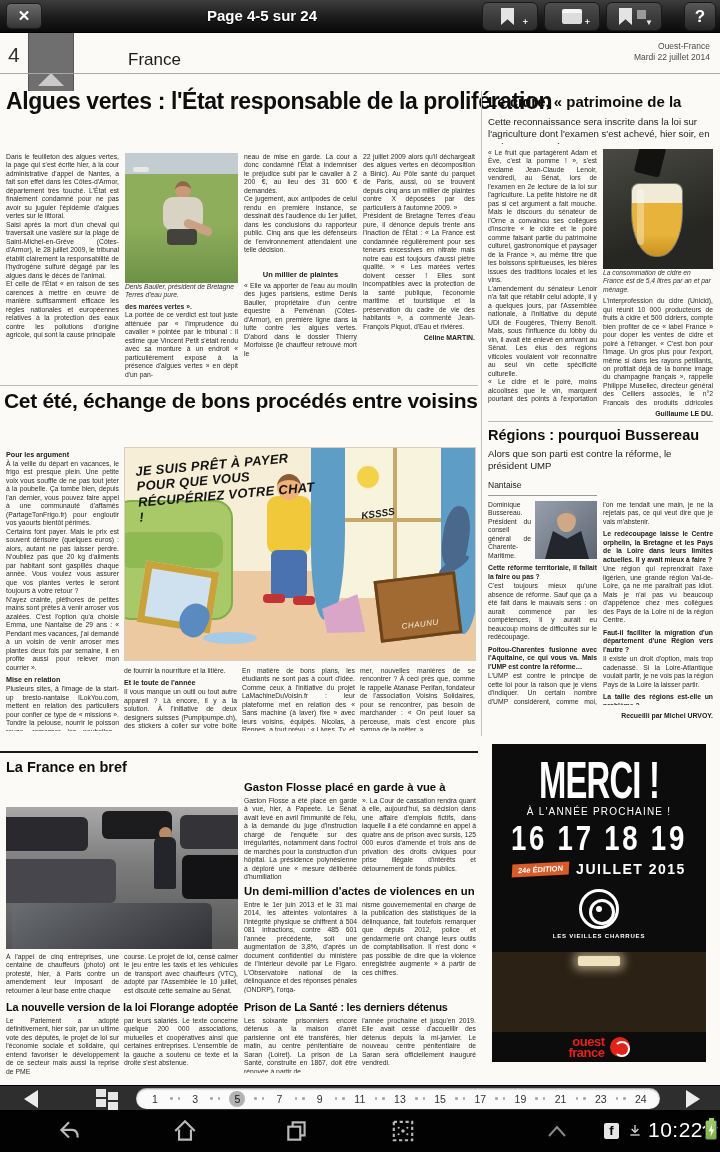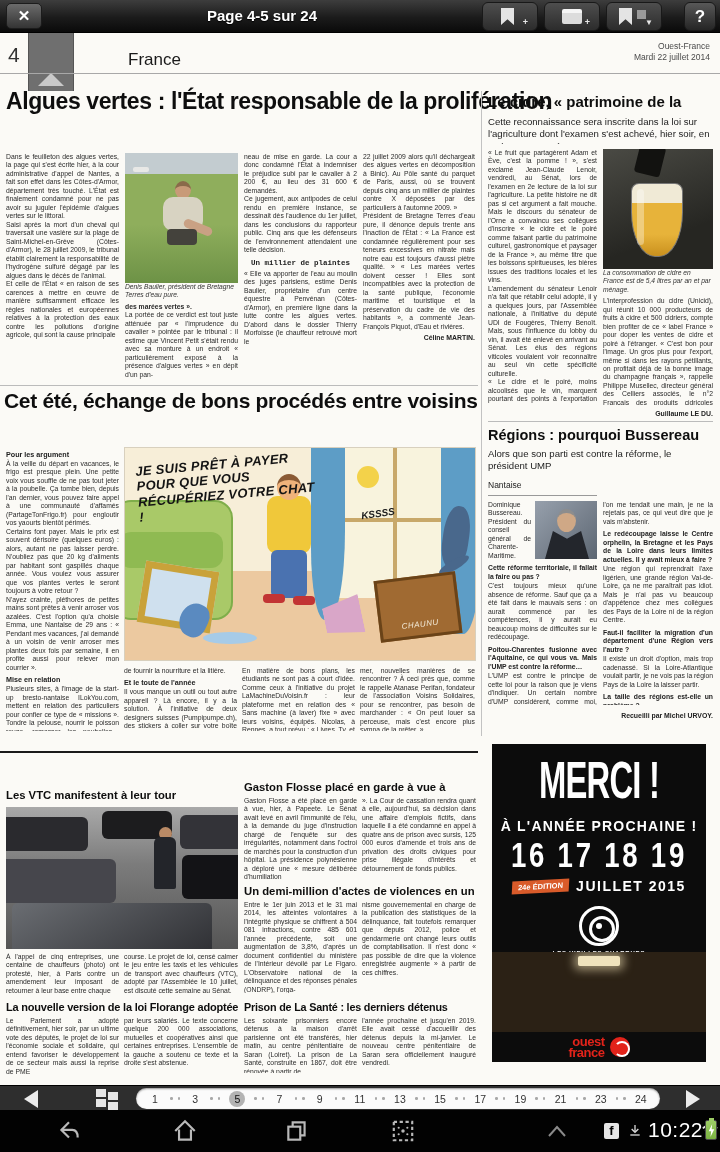--- a/index.html
+++ b/index.html
@@ -35,21 +35,21 @@
               border-left:1px solid #555;border-right:1px solid #555;display:flex;align-items:flex-end;justify-content:center;}
   .tab-tri{width:26px;height:13px;background:#c9c9c9;clip-path:polygon(50% 0,0 100%,100% 100%);margin-bottom:5px;}
   .pnumber{position:absolute;left:8px;top:10px;font-size:21px;color:#333;}
   .section{position:absolute;left:128px;top:17px;font-size:17px;color:#1a1a1a;}
   .dateblk{position:absolute;right:10px;top:8px;text-align:right;font-size:8.5px;color:#4a4a4a;line-height:1.3;}
   .hrule{position:absolute;left:0;top:40px;width:720px;height:1px;background:#a8a8a8;}
   .col{position:absolute;overflow:hidden;}
   .bt{font-size:6.8px;line-height:1.25;text-align:justify;color:#2a2a2a;white-space:pre-line;}
   .sf{color:#1d1d1d;white-space:pre-line;}
   .cap{font-size:6.7px;font-style:italic;color:#333;line-height:1.25;}
-  .xhead{font-size:7.5px;font-weight:bold;text-align:center;margin:4px 0 3px;font-family:Liberation Mono, monospace;}
+  .xhead{font-size:7.5px;font-weight:bold;text-align:center;margin:15px 0 3px;}
   .lhead{font-size:7.2px;font-weight:bold;margin:3px 0 1px;}
   .byline{font-size:6.9px;font-weight:bold;text-align:right;margin-top:3px;}
   .qq{font-size:6.8px;font-weight:bold;line-height:1.25;margin:4px 0 1px;text-align:justify;}
   .bold{font-weight:bold;}
   .h1a{position:absolute;left:6px;top:55px;font-size:23px;font-weight:bold;color:#0e0e0e;letter-spacing:-.4px;}
   .h1b{position:absolute;left:4px;top:356px;font-size:21px;font-weight:bold;color:#0e0e0e;letter-spacing:-.3px;}
   .h2{font-weight:bold;color:#0e0e0e;}
   .vrule{position:absolute;left:481px;top:58px;width:1px;height:645px;background:#c2c2c2;}
   .thinrule{position:absolute;height:1px;background:#bbb;}
   .blackrule{position:absolute;height:2px;background:#1a1a1a;}
@@ -109,21 +109,21 @@
   .ct-bucket{position:absolute;left:196px;top:150px;width:44px;height:38px;background:#d9a6c8;clip-path:polygon(6% 0,94% 0,78% 100%,22% 100%);transform:rotate(78deg);}
   .ct-vase{position:absolute;left:52px;top:158px;width:34px;height:28px;background:#5a8ac0;border-radius:50% 50% 40% 40%;transform:rotate(-64deg);}
   .ct-water{position:absolute;left:78px;top:184px;width:54px;height:12px;background:#a6cbe8;border-radius:50%;}
   .ct-bubble{position:absolute;left:12px;top:8px;width:180px;transform:rotate(-5deg);
              font-weight:bold;font-style:italic;font-size:13px;line-height:1.18;color:#141414;letter-spacing:.3px;}
   .ct-ksss{position:absolute;left:236px;top:60px;font-weight:bold;font-style:italic;font-size:10px;transform:rotate(-8deg);color:#202020;}
 
   
   .ad{position:absolute;left:492px;top:711px;width:214px;height:318px;background:#0c0c0c;color:#fff;text-align:center;}
   .ad-merci{margin-top:12px;font-size:42px;font-weight:bold;letter-spacing:-1px;transform:scale(.78,1.25);transform-origin:center;}
-  .ad-next{margin-top:14px;font-size:14px;font-weight:bold;letter-spacing:1.2px;}
+  .ad-next{margin-top:2px;font-size:10px;font-weight:normal;letter-spacing:1.2px;}
   .ad-dates{margin-top:4px;font-size:30px;font-weight:bold;letter-spacing:3px;transform:scale(.92,1.15);}
   .ad-badgerow{margin-top:6px;display:flex;align-items:center;justify-content:center;gap:7px;}
   .ad-badge{background:#d95b2a;color:#fff;font-size:7.5px;font-weight:bold;padding:2px 6px;transform:rotate(-3deg) skewX(-6deg);}
   .ad-month{font-size:14px;font-weight:bold;letter-spacing:1.5px;}
   .ad-logo{margin:12px auto 0;width:40px;height:40px;border:3px solid #fff;border-radius:50%;position:relative;}
   .ad-logo::before{content:"";position:absolute;left:7px;top:7px;width:20px;height:20px;border:3px solid #fff;border-radius:50%;}
   .ad-logo::after{content:"";position:absolute;left:14px;top:14px;width:6px;height:6px;background:#fff;border-radius:50%;}
   .ad-fest{margin-top:4px;font-size:6px;font-weight:bold;letter-spacing:.8px;}
   .ad-crowdwrap{position:absolute;left:0px;top:208px;}
   .ad-of{position:absolute;left:0;right:0;top:292px;display:flex;align-items:center;justify-content:center;gap:5px;}
@@ -321,22 +321,22 @@
       <div class="bt">Il vous manque un outil ou tout autre appareil ? Là encore, il y a la solution. À l'initiative de deux designers suisses (Pumpipumpe.ch), des stickers à coller sur votre boîte aux lettres symbolisent le karcher, la boule disco, l'échelle ou le barbecue que vous êtes disposés à prêter.</div>
     </div>
     <div class="col bt" style="left:242px;top:634px;width:113px;height:64px">En matière de bons plans, les étudiants ne sont pas à court d'idée. Comme ceux à l'initiative du projet LaMachineDuVoisin.fr : leur plateforme met en relation des « Sans machine (à laver) fixe » avec leurs voisins, équipés. Nicolas, à Rennes, a tout prévu : « Livres, Tv, et Xbox » sont à disposition pendant que la lessive tourne.
 Nouvelles manières de consom-</div>
     <div class="col" style="left:360px;top:634px;width:115px;height:64px">
       <div class="bt">mer, nouvelles manières de se rencontrer ? À ceci près que, comme le rappelle Atanase Perifan, fondateur de l'association Voisins Solidaires, pour se rencontrer, pas besoin de marchander : « On peut louer sa perceuse, mais c'est encore plus sympa de la prêter. »</div>
 
     </div>
 
     <div class="blackrule" style="left:0;top:718px;width:478px"></div>
-
-    <div class="col h2" style="left:6px;top:756px;width:236px;height:15px;font-size:11.3px">Les VTC manifestent à leur tour</div>
+    <div class="col h2" style="left:6px;top:726px;width:240px;height:18px;font-size:14.5px">La France en bref</div>
+
     <div class="ph ph-vtc abs" style="left:6px;top:774px">
       <span class="car" style="left:-8px;top:10px;width:90px;height:34px;background:#2a2a2e"></span>
       <span class="car" style="left:96px;top:4px;width:70px;height:28px;background:#1c1c1e"></span>
       <span class="car" style="left:174px;top:8px;width:70px;height:34px;background:#333338"></span>
       <span class="car" style="left:-10px;top:52px;width:120px;height:44px;background:#46464c"></span>
       <span class="car" style="left:176px;top:48px;width:66px;height:44px;background:#131316"></span>
       <span class="car" style="left:6px;top:96px;width:200px;height:52px;background:linear-gradient(150deg,#6a6d72,#2e2f33)"></span>
       <span class="vtc-head"></span>
       <span class="vtc-man"></span>
     </div>

